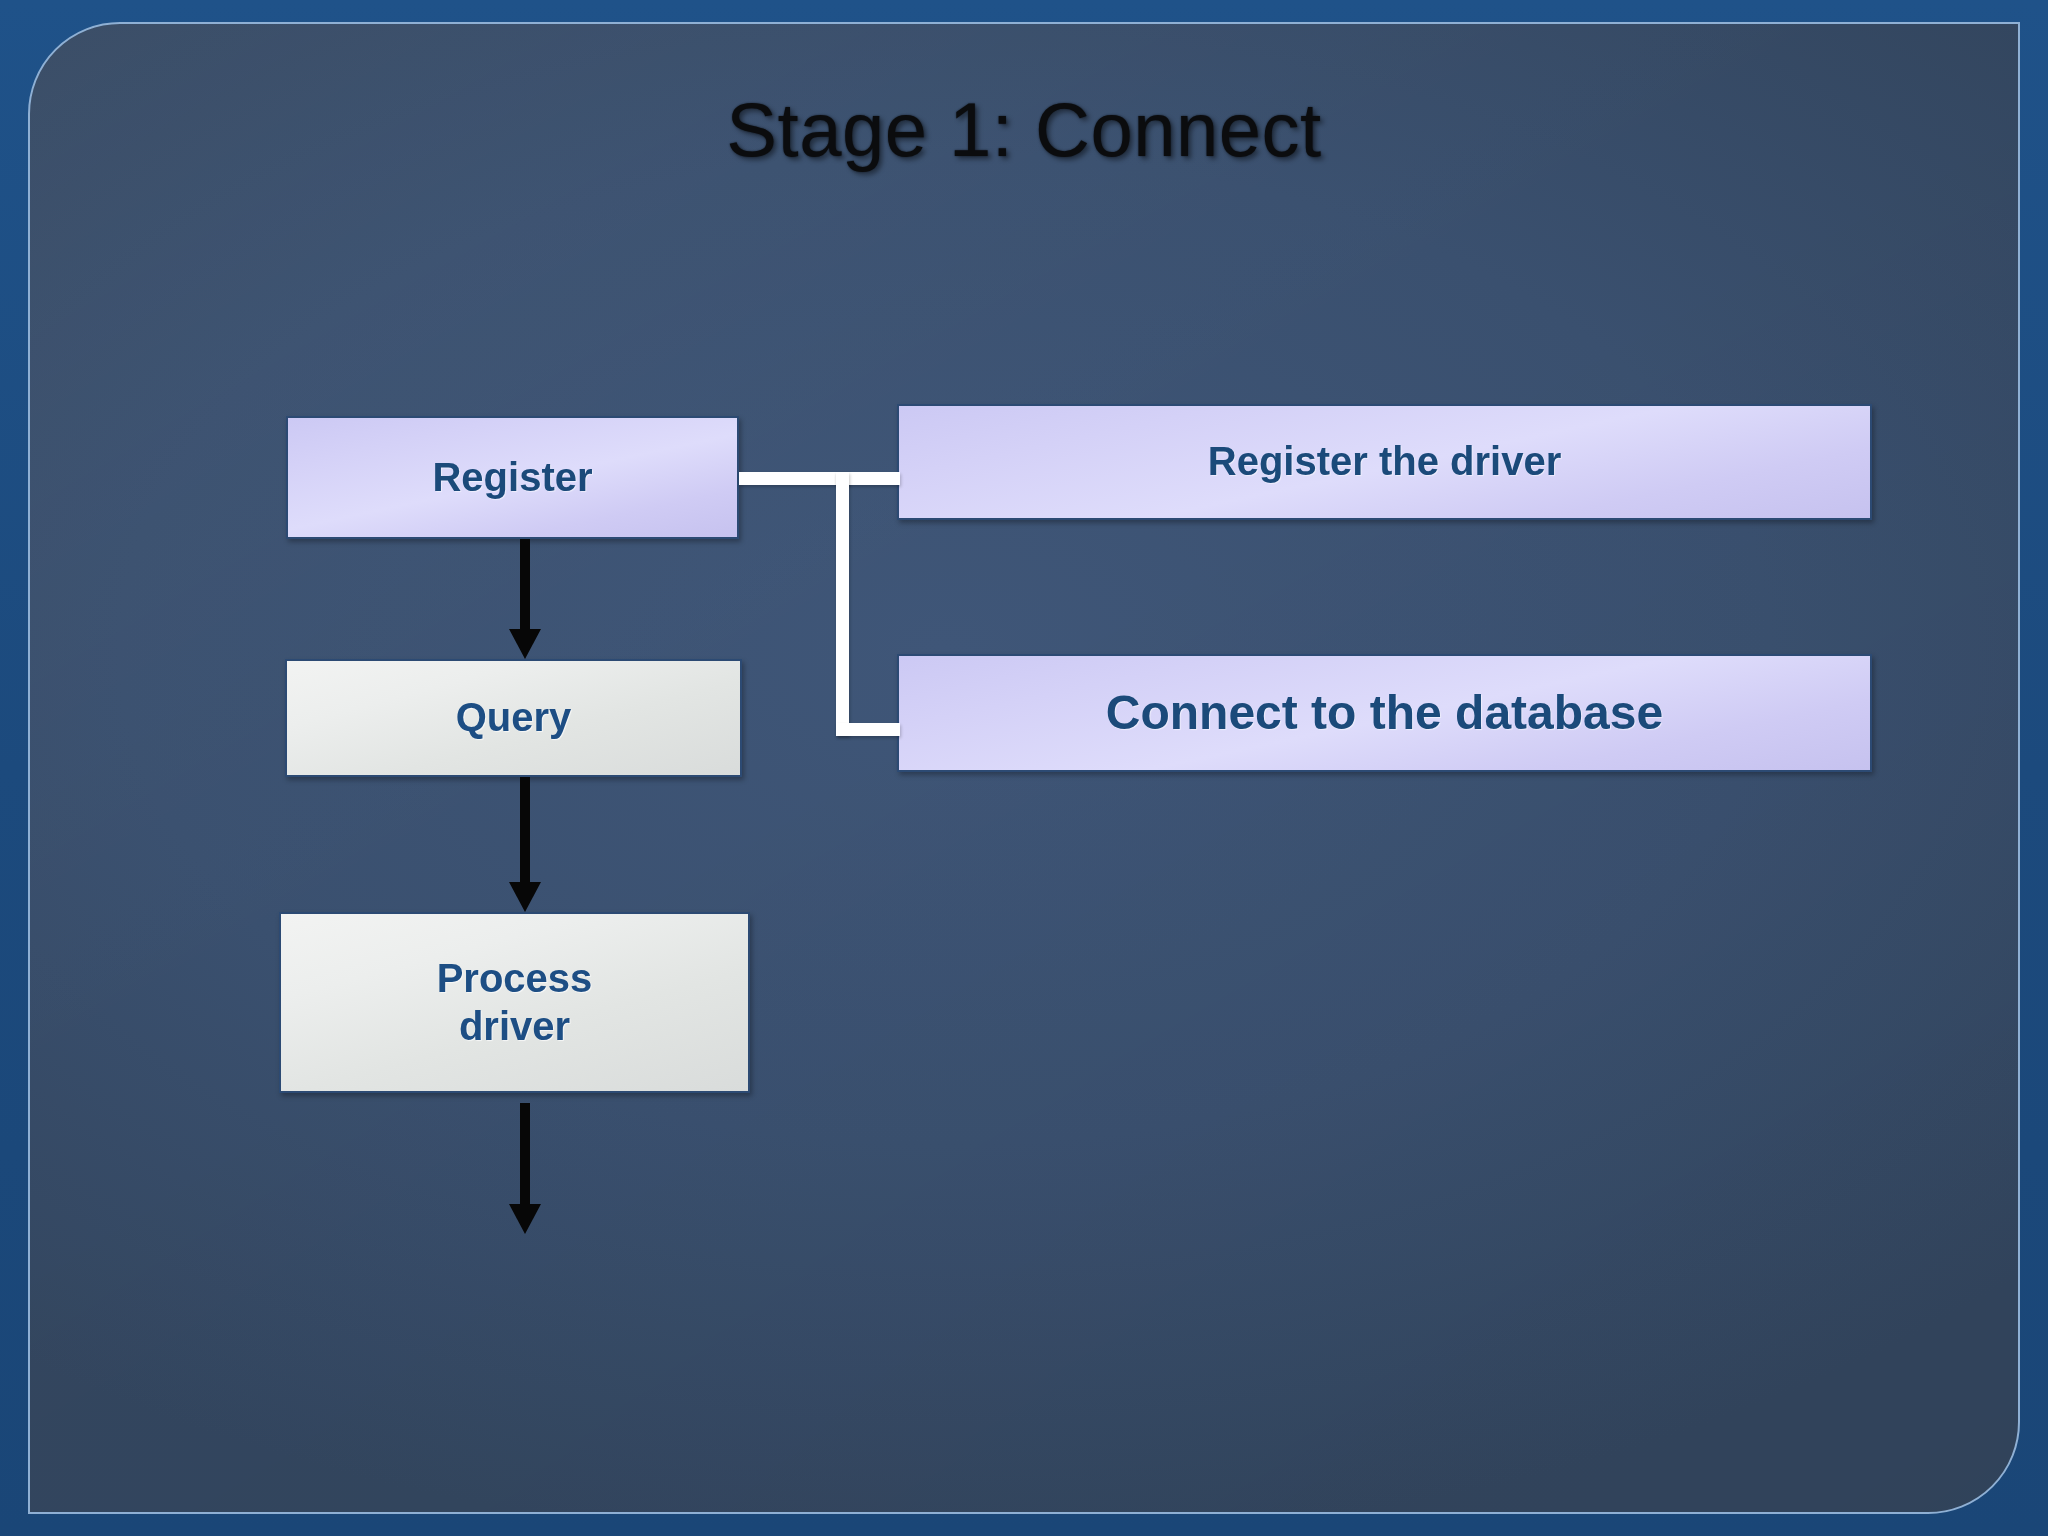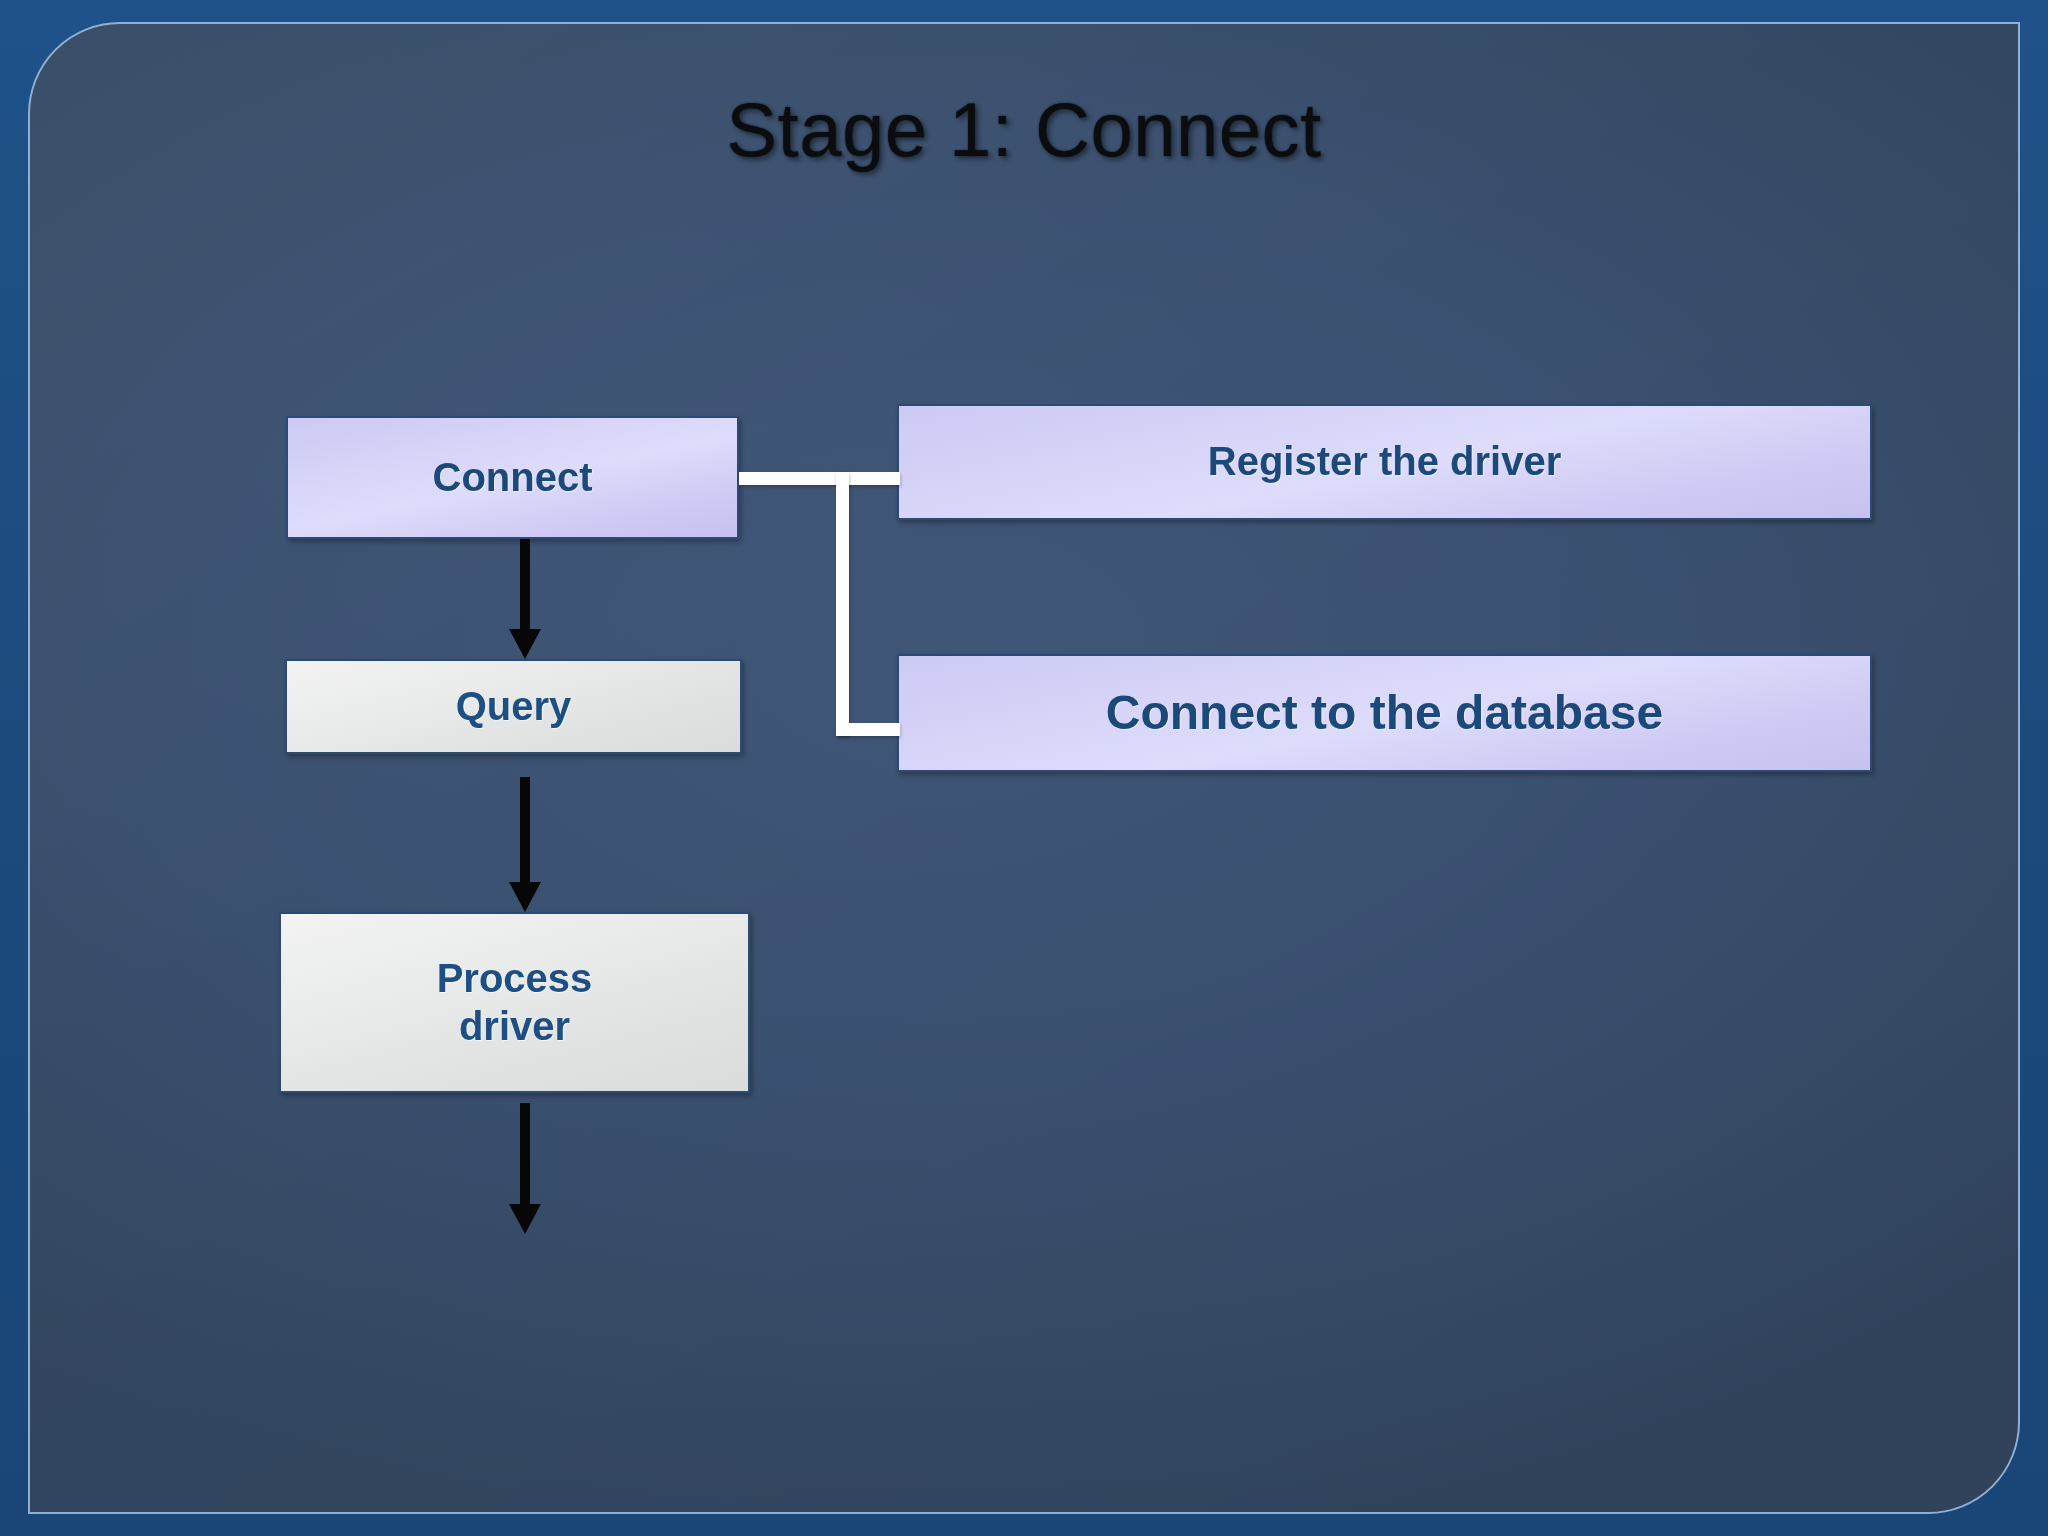--- a/index.html
+++ b/index.html
@@ -70,21 +70,21 @@
     text-shadow:1px 1px 1px rgba(255,255,255,0.55);
   }
   .box.pale{
     background:linear-gradient(165deg,#f2f3f2 0%,#eceeed 28%,#e2e5e3 60%,#d9dcdb 100%);
     color:#1d4e84;
     text-shadow:1px 1px 1px rgba(255,255,255,0.7);
   }
 
   
   #box-connect{ left:256px; top:392px;  width:453px; height:123px; font-size:40px; }
-  #box-query  { left:255px; top:635px;  width:457px; height:95px; font-size:40px; }
+  #box-query  { left:255px; top:635px;  width:457px; height:118px; font-size:40px; }
   #box-process{ left:249px; top:888px;  width:471px; height:181px; font-size:40px; }
   #box-close  { left:252px; top:1210px; width:467px; height:124px; font-size:40px; }
 
   
   #box-register{ left:867px; top:380px; width:975px; height:116px; font-size:40px; }
   #box-database{ left:867px; top:630px; width:975px; height:118px; font-size:48px; }
 
   
   .arrow{ position:absolute; }
   .arrow .shaft{
@@ -119,21 +119,21 @@
 
 <div id="slide">
 
   <div class="outer-field"></div>
 
   <div class="panel">
     <div class="panel-inner-shade"></div>
 
     <div class="title">Stage 1: Connect</div>
 
-    <div class="box lav" id="box-connect">Connect</div>
+    <div class="box lav" id="box-connect">Register</div>
 
     <div class="box pale" id="box-query">Query</div>
 
     <div class="box pale" id="box-process">
       <span>
         <span>Process</span><br>
         <span>driver</span>
       </span>
     </div>
 

